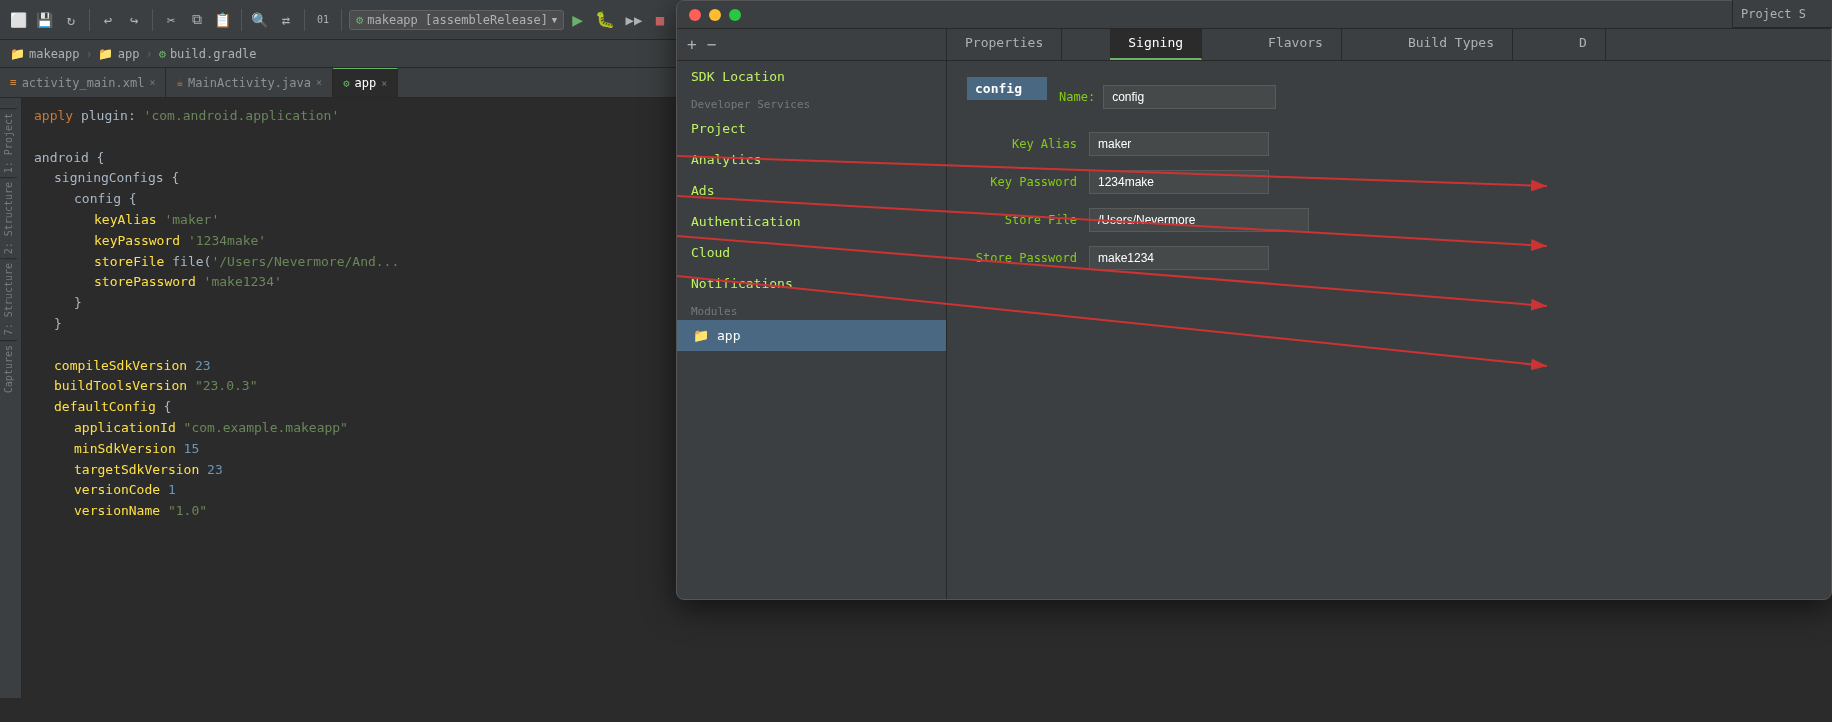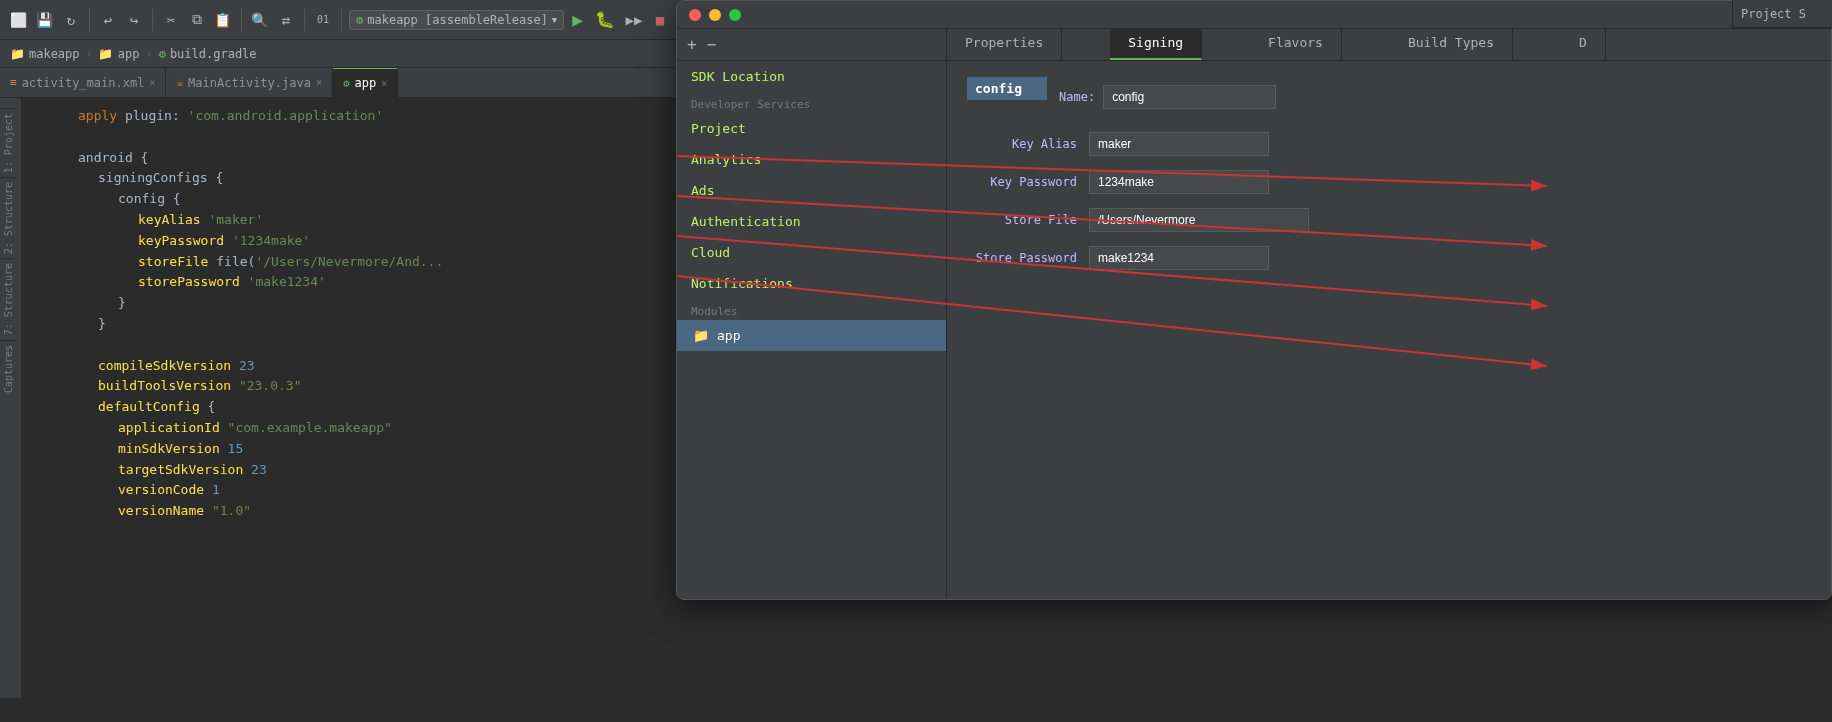--- a/index.html
+++ b/index.html
@@ -92,21 +92,20 @@
       display: flex;
       height: calc(722px - 40px - 28px - 30px);
     }
 
     
     .editor-panel {
       flex: 0 0 680px;
       background: #2b2b2b;
       overflow: hidden;
       position: relative;
-      padding-left: 44px;
     }
     .editor-content {
       padding: 8px 12px;
       font-size: 13px;
       line-height: 1.6;
       color: #a9b7c6;
     }
     .kw { color: #cc7832; }
     .str { color: #6a8759; }
     .num { color: #6897bb; }
@@ -235,21 +234,21 @@
       min-width: 80px;
     }
 
     .signing-field {
       display: flex;
       align-items: center;
       margin-bottom: 14px;
       gap: 12px;
     }
     .signing-label {
-      color: #c4b5fd;
+      color: #84cc16;
       font-size: 12px;
       width: 110px;
       text-align: right;
       flex-shrink: 0;
     }
     .signing-input {
       background: #45494a;
       border: 1px solid #5a5a5a;
       color: #ffffff;
       font-size: 12px;

